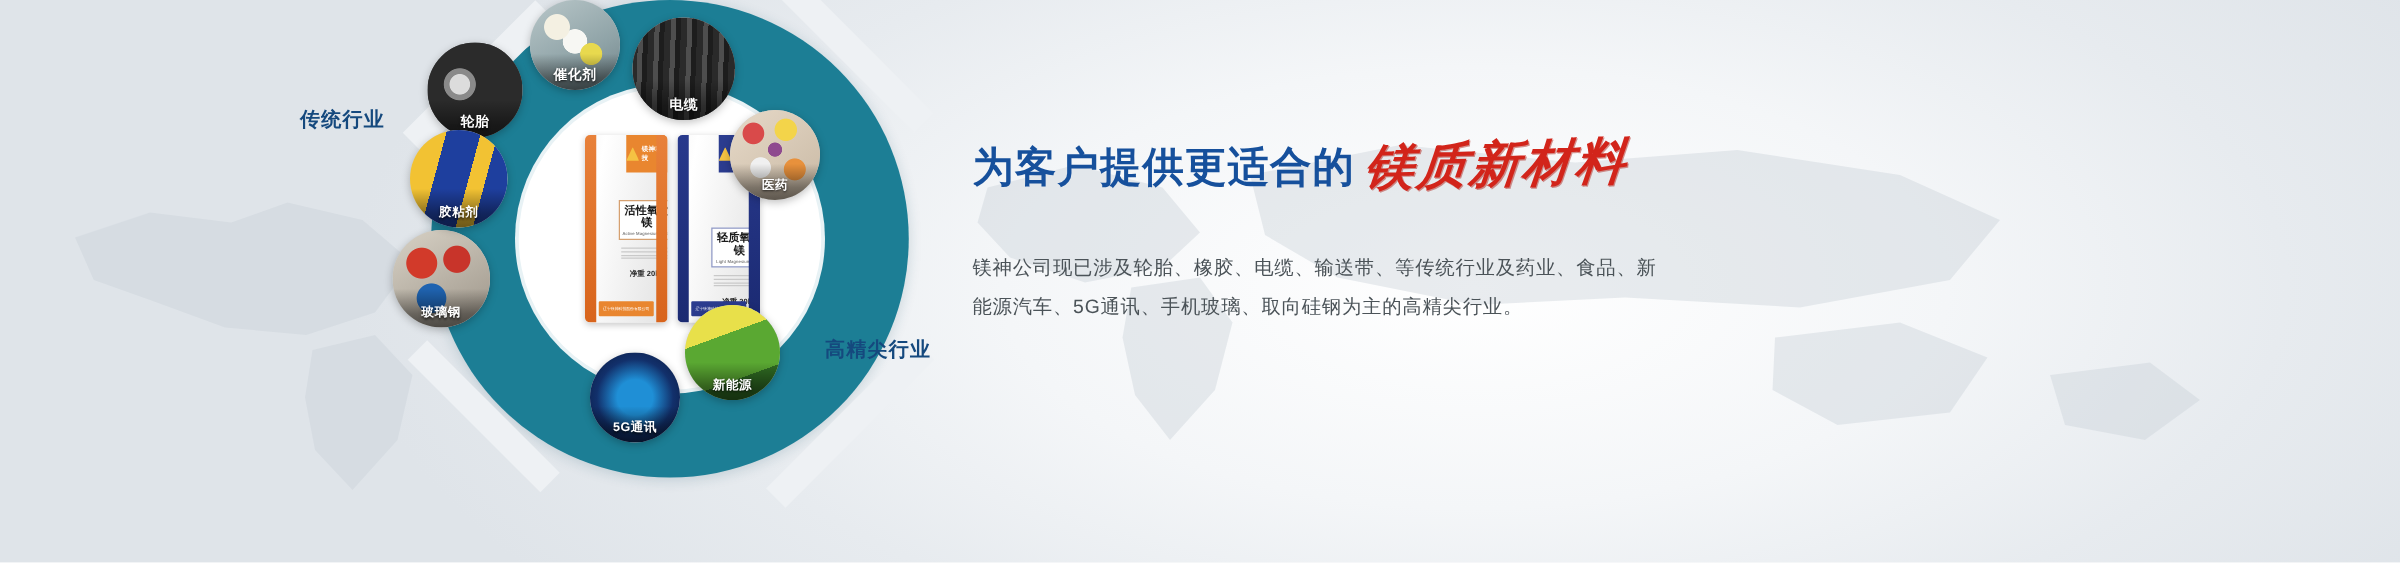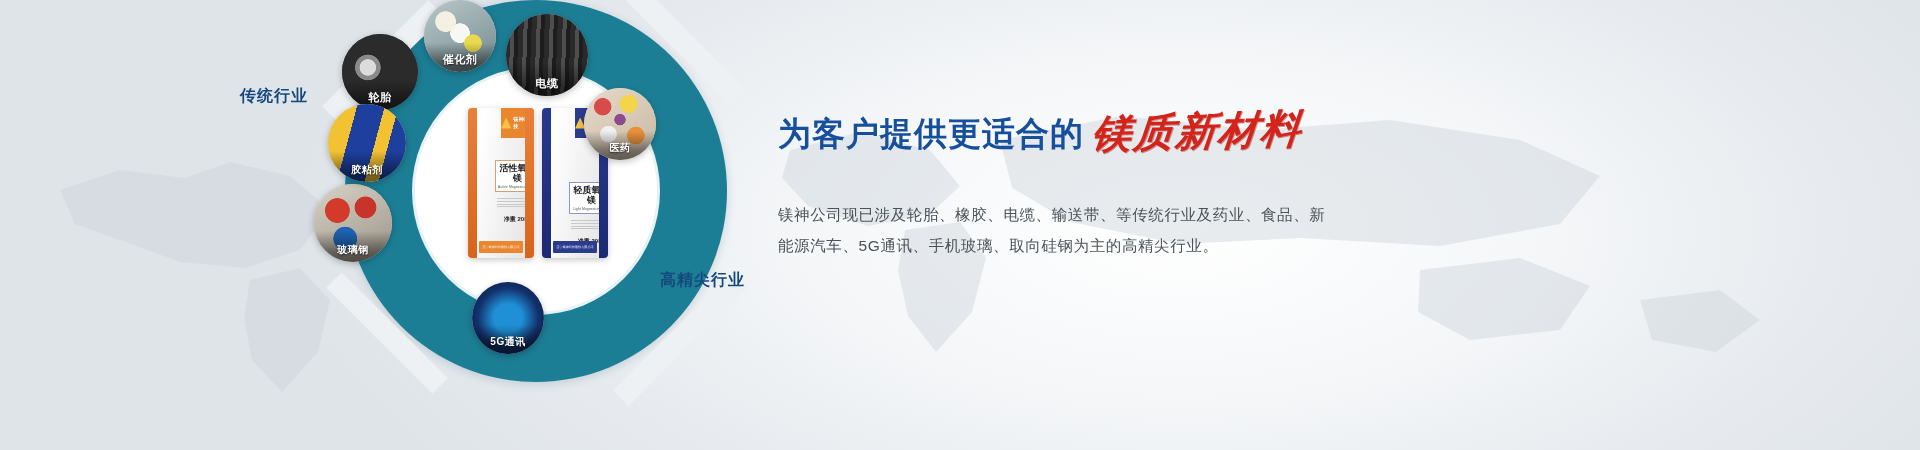--- a/index.html
+++ b/index.html
@@ -216,20 +216,24 @@
       <div class="photo" style="background:repeating-linear-gradient(92deg,#2a2a2a 0 5px,#4e4e4e 5px 9px,#1d1d1d 9px 13px),linear-gradient(180deg,#6b6b6b,#2a2a2a);"></div>
       <div class="cap">电缆</div>
     </div>
 
     <div class="node sm" style="left:284px;top:96px;width:72px;height:72px;">
       <div class="photo" style="background:radial-gradient(circle at 26% 26%,#d94a4a 0 11%,transparent 12%),radial-gradient(circle at 62% 22%,#f3d44a 0 12%,transparent 13%),radial-gradient(circle at 34% 64%,#f0f0f0 0 12%,transparent 13%),radial-gradient(circle at 72% 66%,#e8913c 0 12%,transparent 13%),radial-gradient(circle at 50% 44%,#8f4a8f 0 10%,transparent 11%),linear-gradient(140deg,#e6d9c8,#c9b9a4);"></div>
       <div class="cap">医药</div>
     </div>
 
 
+    <div class="node sm" style="left:248px;top:252px;width:76px;height:76px;">
+      <div class="photo" style="background:linear-gradient(160deg,#e8e04a 0 34%,#5aa832 34% 72%,#2f6b22 72% 100%);"></div>
+      <div class="cap">新能源</div>
+    </div>
 
     <div class="node sm" style="left:172px;top:290px;width:72px;height:72px;">
       <div class="photo" style="background:radial-gradient(circle at 50% 50%,#1f8fd6 0 28%,#12306b 60%,#091536 100%);"></div>
       <div class="cap">5G通讯</div>
     </div>
 
 
     <div class="node sm" style="left:14px;top:192px;width:78px;height:78px;">
       <div class="photo" style="background:radial-gradient(circle at 30% 34%,#d23a2a 0 16%,transparent 17%),radial-gradient(circle at 66% 30%,#c8342a 0 14%,transparent 15%),radial-gradient(circle at 40% 70%,#1f63b0 0 16%,transparent 17%),linear-gradient(150deg,#d8d2c6,#9c9488);"></div>
       <div class="cap">玻璃钢</div>

